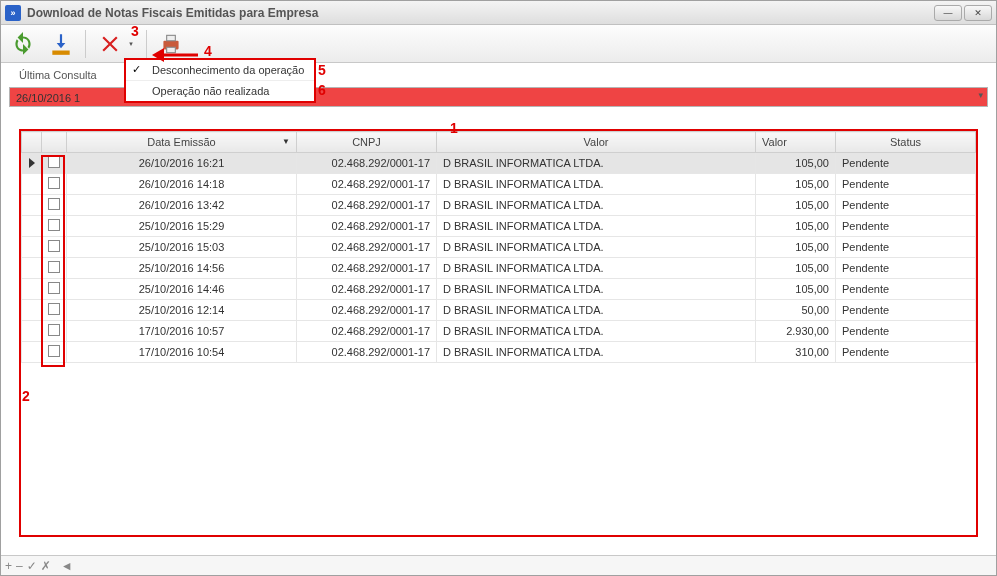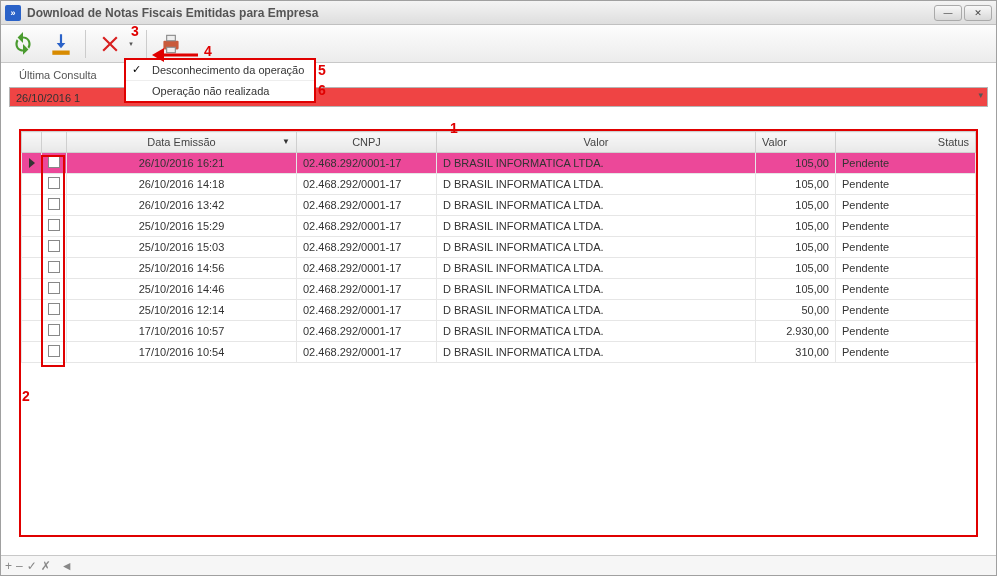--- a/index.html
+++ b/index.html
@@ -144,33 +144,33 @@
     }
     .grid thead th .sort {
       position:absolute; right:6px; top:5px; font-size:8px;color:#333;
     }
     .grid tbody td {
       border:1px solid #e6e6e6;
       padding:3px 6px;
       height:21px;
       white-space:nowrap;
     }
-    .grid tbody tr.sel td { background:#ec4899; }
+    .grid tbody tr.sel td { background:#e5e5e5; }
     .col-mark { width:20px; text-align:center;}
     .col-chk { width:22px; text-align:center;}
     .chk-outline {
       position:absolute;
       top:24px; left:20px;
       width:24px; height: calc(21px * 10 + 2px);
       border:2px solid #e00000;
       pointer-events:none;
       z-index:5;
     }
     .col-data { width:230px; text-align:center;}
-    .col-cnpj { width:140px; text-align:left;}
+    .col-cnpj { width:140px; text-align:right;}
     .col-nome { text-align:left;}
     .col-valor { width:80px; text-align:right;}
     .col-status { width:140px; text-align:left;}
     .row-marker {
       width:0;height:0;
       border-top:5px solid transparent;
       border-bottom:5px solid transparent;
       border-left:6px solid #333;
       margin:auto;
     }
@@ -262,21 +262,21 @@
         <tr>
           <th class="col-mark"></th>
           <th class="col-chk"></th>
           <th class="col-data">
             <span>Data Emissão</span>
             <span class="sort">▼</span>
           </th>
           <th class="col-cnpj">CNPJ</th>
           <th class="col-nome" style="text-align:center;">Valor</th>
           <th class="col-valor" style="text-align:left;">Valor</th>
-          <th class="col-status" style="text-align:right;">Status</th>
+          <th class="col-status" style="text-align:center;">Status</th>
         </tr>
       </thead>
       <tbody id="grid-body">
           <tr class="sel">
             <td class="col-mark">
               <div class="row-marker"></div>
             </td>
             <td class="col-chk"><span class="chkbox"></span></td>
             <td class="col-data">26/10/2016 16:21</td>
             <td class="col-cnpj">02.468.292/0001-17</td>

